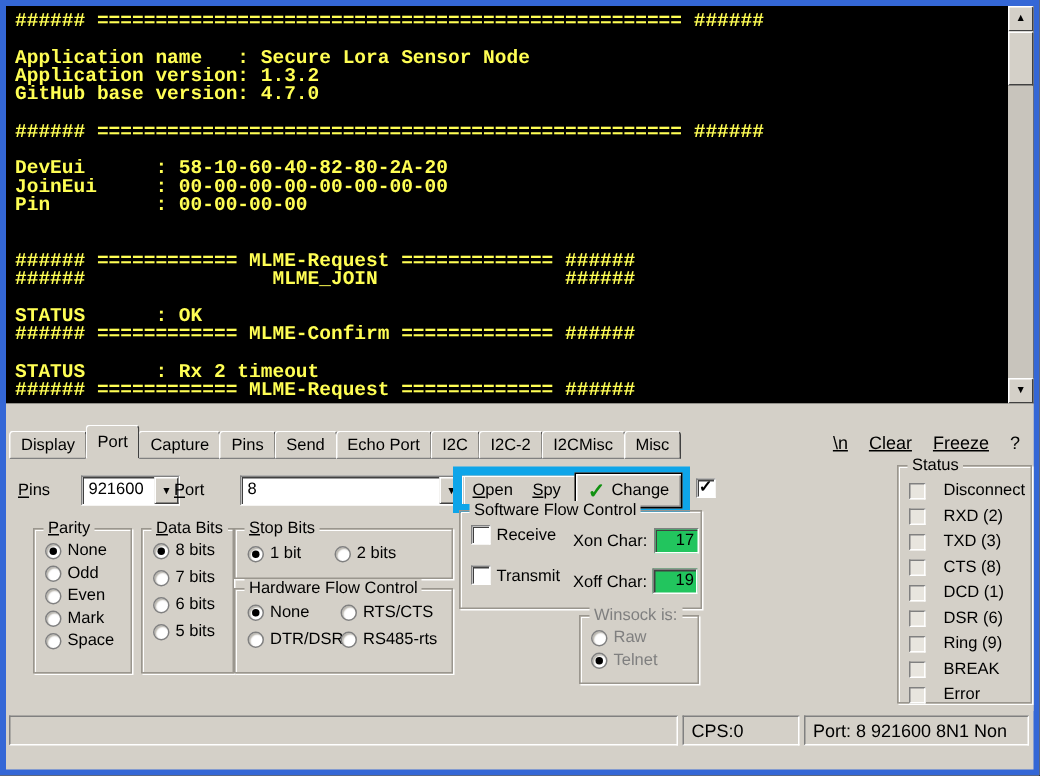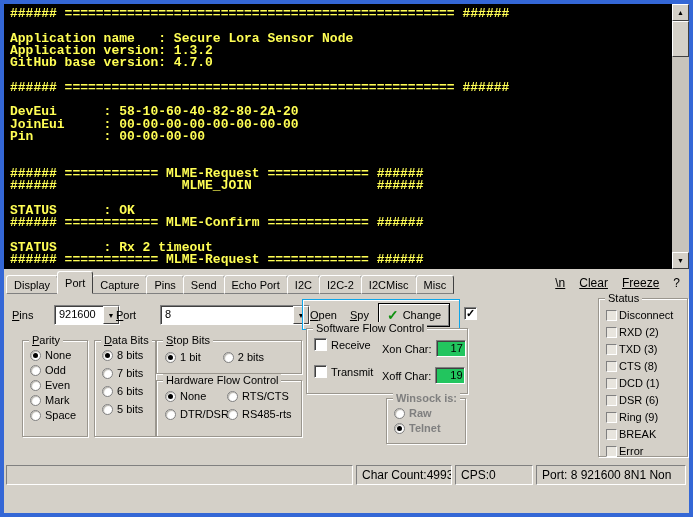--- a/index.html
+++ b/index.html
@@ -23,21 +23,21 @@
                   font-family:"Liberation Mono","DejaVu Sans Mono",monospace;
                   font-size:13px; font-weight:bold; line-height:12.3px; padding:4px 0 0 6px; }
   .scrollbar { flex:0 0 17px; background:#c8c4bc; display:flex; flex-direction:column; }
   .scroll-btn { height:17px; background:#d4d0c8; border:1px solid; border-color:#fff #404040 #404040 #fff;
                 display:flex; align-items:center; justify-content:center; font-size:7px; color:#000; }
   .scroll-track { flex:1; position:relative; }
   .scroll-thumb { position:absolute; top:0; left:0; width:17px; height:36px; background:#d4d0c8;
                   border:1px solid; border-color:#fff #404040 #404040 #fff; }
 
   
-  .tabbar { flex:0 0 24px; display:flex; align-items:flex-end; background:#d4d0c8; padding:2px 4px 0 2px; }
+  .tabbar { flex:0 0 24px; display:flex; align-items:flex-end; background:#d4d0c8; padding:14px 4px 0 2px; }
   .tab-strip { display:flex; align-items:flex-end; }
   .tab { height:19px; padding:3px 7px 2px; background:#d4d0c8; border:1px solid;
          border-color:#fff #404040 #808080 #fff; border-top-left-radius:3px; border-top-right-radius:3px;
          margin-right:-1px; white-space:nowrap; }
   .tab.active { height:23px; padding-top:5px; border-bottom-color:#d4d0c8; position:relative; z-index:2; }
   .tab-actions { margin-left:auto; display:flex; align-items:center; gap:4px; padding-bottom:2px; }
   .flat-btn { padding:2px 5px; background:#d4d0c8; white-space:nowrap; font-size:12px; }
   .ul { text-decoration:underline; }
   .groupbox { position:absolute; border:1px solid #9a968e; box-shadow:inset 1px 1px 0 #fff, 1px 1px 0 #fff; }
   .gb-caption { position:absolute; top:-7px; left:6px; background:#d4d0c8; padding:0 3px; white-space:nowrap; }
@@ -48,41 +48,41 @@
   .radio.checked::after { content:""; position:absolute; left:2px; top:2px; width:5px; height:5px; border-radius:50%; background:#000; }
   .checkbox { width:13px; height:13px; background:#fff; border:1px solid; border-color:#808080 #fff #fff #808080;
               box-shadow:inset 1px 1px 0 #404040; font-size:11px; font-weight:bold; line-height:11px; text-align:center; color:#000; }
   .disabled, .disabled .opt-label, .gb-caption.dim { color:#7f7f7f; }
   .combo { display:flex; background:#fff; border:1px solid; border-color:#808080 #fff #fff #808080;
            box-shadow:inset 1px 1px 0 #404040;margin-left:16px; }
   .combo-value { flex:1; padding:2px 4px; overflow:hidden; white-space:nowrap; }
   .combo-arrow { flex:0 0 16px; background:#d4d0c8; border:1px solid; border-color:#fff #404040 #404040 #fff;
                  display:flex; align-items:center; justify-content:center; font-size:7px; }
   .led { width:11px; height:11px; background:#e8e5de; border:1px solid; border-color:#808080 #fff #fff #808080; flex:0 0 11px; }
-  .status-row { display:flex; align-items:center; gap:2px; white-space:nowrap; }
+  .status-row { display:flex; align-items:center; gap:12px; white-space:nowrap; }
 
   
   .panel { flex:0 0 168px; position:relative; background:#d4d0c8; }
   .lbl { position:absolute; white-space:nowrap; }
   #baud-combo { position:absolute; left:34px; top:11px; width:66px; height:20px; }
   #port-combo { position:absolute; left:140px; top:11px; width:150px; height:20px; }
-  .open-frame { position:absolute; left:298px; top:5px; width:158px; height:31px; border:1px solid #0ea5e9;
+  .open-frame { position:absolute; left:298px; top:5px; width:158px; height:31px; border:6px solid #0ea5e9;
                 box-shadow:inset 1px 1px 0 #fff; display:flex; align-items:center; padding:0 3px; gap:5px; }
   .open-btn, .spy-btn { padding:3px 4px; white-space:nowrap; }
   .change-btn { height:24px; padding:0 8px; border:1px solid #000; background:#d4d0c8;
                 box-shadow:inset 1px 1px 0 #fff, inset -1px -1px 0 #808080; display:flex; align-items:center; gap:4px; }
   .green-check { color:#119111; font-size:14px; font-weight:bold; line-height:1; }
   #change-checkbox { position:absolute; left:460px; top:13px; }
 
   #parity-group   { left:18px;  top:46px;  width:66px;  height:97px; }
   #databits-group { left:90px;  top:46px;  width:62px;  height:97px; }
   #stopbits-group { left:152px; top:46px;  width:146px; height:34px; }
   #hwflow-group   { left:152px; top:86px;  width:146px; height:57px; }
   #swflow-group   { left:302px; top:34px;  width:162px; height:66px; }
-  #winsock-group  { left:382px; top:104px; width:80px;  height:46px;font-weight:bold; }
+  #winsock-group  { left:382px; top:104px; width:80px;  height:46px; }
   #status-group   { left:594px; top:4px;   width:90px;  height:159px; }
 
   .v-options { display:flex; flex-direction:column; gap:3px; padding:8px 0 0 7px; }
   #databits-group .v-options { gap:6px; }
   .h-options { display:flex; gap:22px; padding:10px 0 0 8px; }
   .grid-options { display:grid; grid-template-columns:60px auto; gap:6px 2px; padding:9px 0 0 8px; }
   .sw-row { position:absolute; display:flex; align-items:center; gap:4px; white-space:nowrap; }
   .char-input { width:26px; height:17px; padding:1px 14px; background:#22c55e; border:1px solid;
                 border-color:#808080 #fff #fff #808080; box-shadow:inset 1px 1px 0 #404040; }
   #status-group .v-options { gap:5px; padding-top:10px; }
@@ -335,18 +335,17 @@
             <span class="led"></span>
             <span class="opt-label">Error</span>
           </div>
         </div>
     </div>
 
   </div>
 
   <div class="statusbar">
     <div class="sb-cell" style="flex:1;"></div>
-    <div class="sb-cell" style="width:96px;">Char Count:4993</div>
     <div class="sb-cell" style="width:78px;">CPS:0</div>
     <div class="sb-cell" style="width:150px;">Port: 8 921600 8N1 Non</div>
   </div>
 
 </div>
 
 </body></html>

